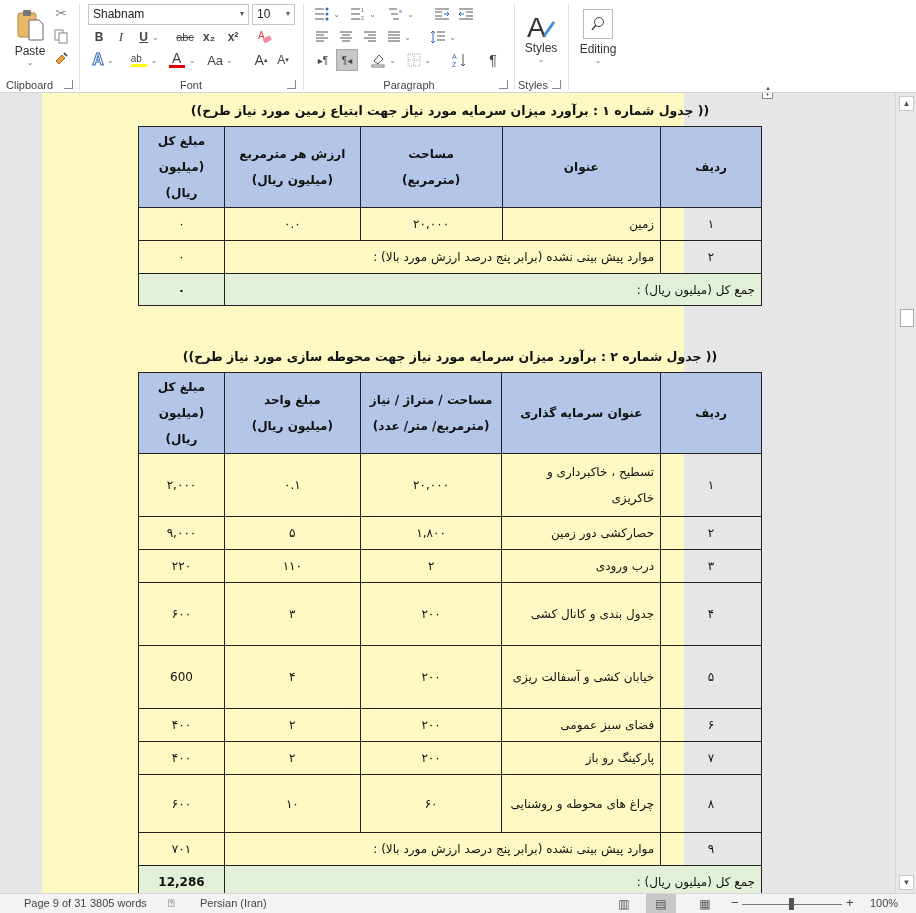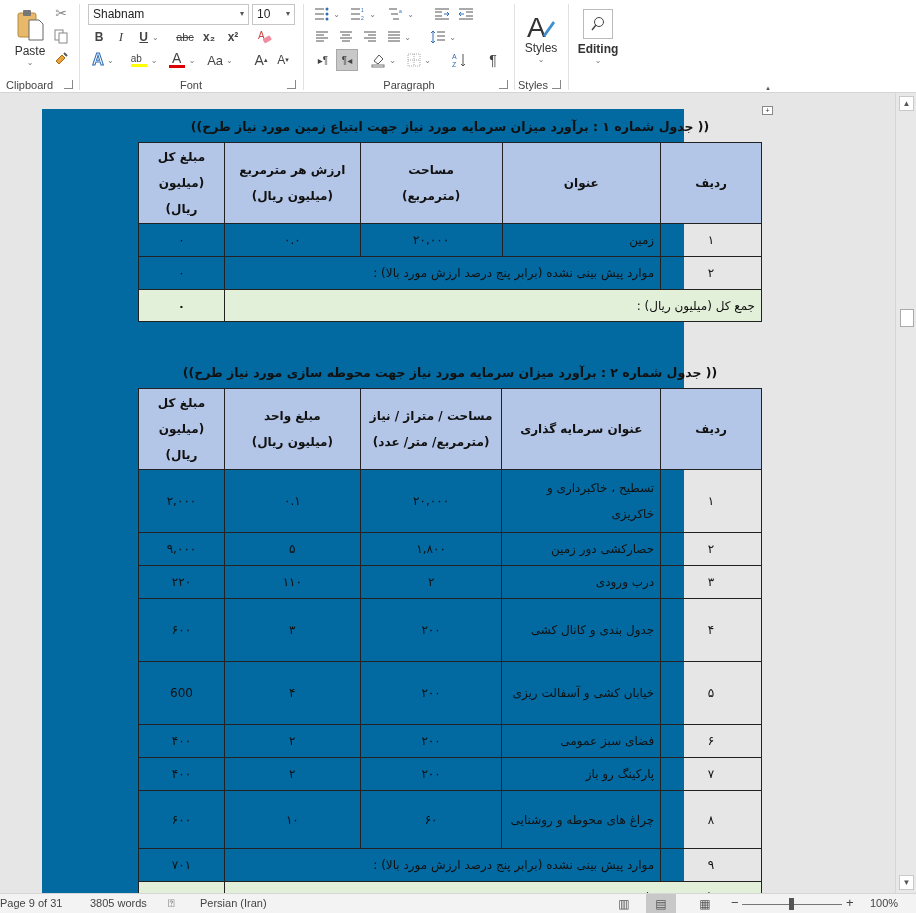--- a/index.html
+++ b/index.html
@@ -12,21 +12,21 @@
   .launcher { position: absolute; bottom: 4px; right: 6px; width: 9px; height: 9px; border: 1px solid #888; border-top: none; border-left: none; }
   .sep { position: absolute; top: 4px; width: 1px; height: 86px; background: #e1e1e1; }
   .ic { position: absolute; display: flex; align-items: center; justify-content: center; font-size: 12px; color: #444; }
   .dd { font-size: 8px; color: #777; }
 
   .font-box { position: absolute; top: 4px; height: 21px; border: 1px solid #c6c6c6; background: #fff; font-size: 12px; padding: 2px 4px; color: #222; }
   .font-box .arrow { position: absolute; right: 4px; top: 4px; font-size: 8px; color: #555; }
 
   
   .workspace { position: absolute; left: 0; top: 93px; width: 895px; height: 800px; background: #e6e6e6; overflow: hidden; }
-  .page { position: absolute; left: 42px; top: 16px; width: 642px; height: 800px; background: #0369a1; }
+  .page { position: absolute; left: 42px; top: 0; width: 642px; height: 800px; background: #fef9c3; }
   .vscroll { position: absolute; left: 895px; top: 93px; width: 21px; height: 800px; background: #e8e8e8; border-left: 1px solid #d6d6d6; }
   .vscroll .btn { position: absolute; left: 3px; width: 15px; height: 15px; background: #fff; border: 1px solid #c9c9c9; font-size: 8px; text-align: center; line-height: 13px; color: #555; }
   .vscroll .thumb { position: absolute; left: 4px; top: 216px; width: 14px; height: 18px; background: #fff; border: 1px solid #aaa; }
 
   .caption { position: absolute; direction: rtl; text-align: center; font-weight: bold; font-size: 12.5px; font-family: "DejaVu Sans", sans-serif; color: #111; }
 
   table.doc { position: absolute; border-collapse: collapse; direction: rtl; font-family: "DejaVu Sans", sans-serif; font-size: 12px; color: #111; }
   table.doc td, table.doc th { border: 1px solid #222; text-align: center; vertical-align: middle; padding: 0 6px; }
   table.doc th { background: #b4c6e7; font-weight: bold; line-height: 26px; font-size: 12px; }
   table.doc td.title { text-align: right; line-height: 26px; }
@@ -269,21 +269,21 @@
   <div class="sep" style="left:568px;"></div>
 
   <div class="group" style="left:569px;width:56px;">
     <div class="ic" style="left:4px;top:4px;width:50px;height:66px;flex-direction:column;">
       <span style="width:30px;height:30px;border:1px solid #bbb;display:flex;align-items:center;justify-content:center;">
         <svg width="16" height="16" viewBox="0 0 16 16">
             <circle cx="9" cy="6" r="4.5" fill="none" stroke="#444"></circle>
             <path d="M6 9 L2 14" stroke="#444" stroke-width="1.4"></path>
           </svg>
       </span>
-      <span style="font-size:12px;color:#333;margin-top:3px;font-weight:bold;">Editing</span>
+      <span style="font-size:12px;color:#333;margin-top:3px;">Editing</span>
       <span class="dd">⌄</span>
     </div>
   </div>
 
   <div style="position:absolute;right:142px;bottom:0px;width:12px;height:8px;font-size:7px;color:#555;text-align:center;">▴</div>
 </div>
 
 <div class="workspace">
   <div class="page">
 
@@ -434,21 +434,21 @@
   </div>
 </div>
 
 <div class="vscroll">
   <div class="btn" style="top:3px;">▲</div>
   <div class="thumb"></div>
   <div class="btn" style="bottom:3px;">▼</div>
 </div>
 
 <div class="status">
-  <span style="left:0;">Page 9 of 31</span>
+  <span style="left:24px;">Page 9 of 31</span>
   <span style="left:90px;">3805 words</span>
   <span style="left:168px;font-size:11px;">⍰</span>
   <span style="left:200px;">Persian (Iran)</span>
 
   <div class="view-btn" style="left:609px;">
     <span>▥</span>
   </div>
   <div class="view-btn active" style="left:646px;">
     <span>▤</span>
   </div>

